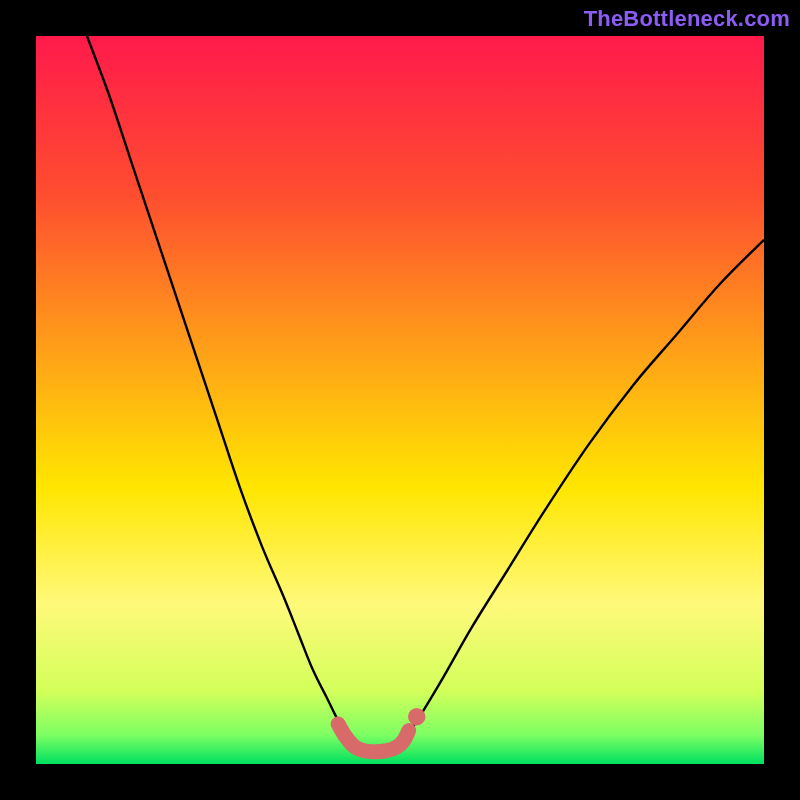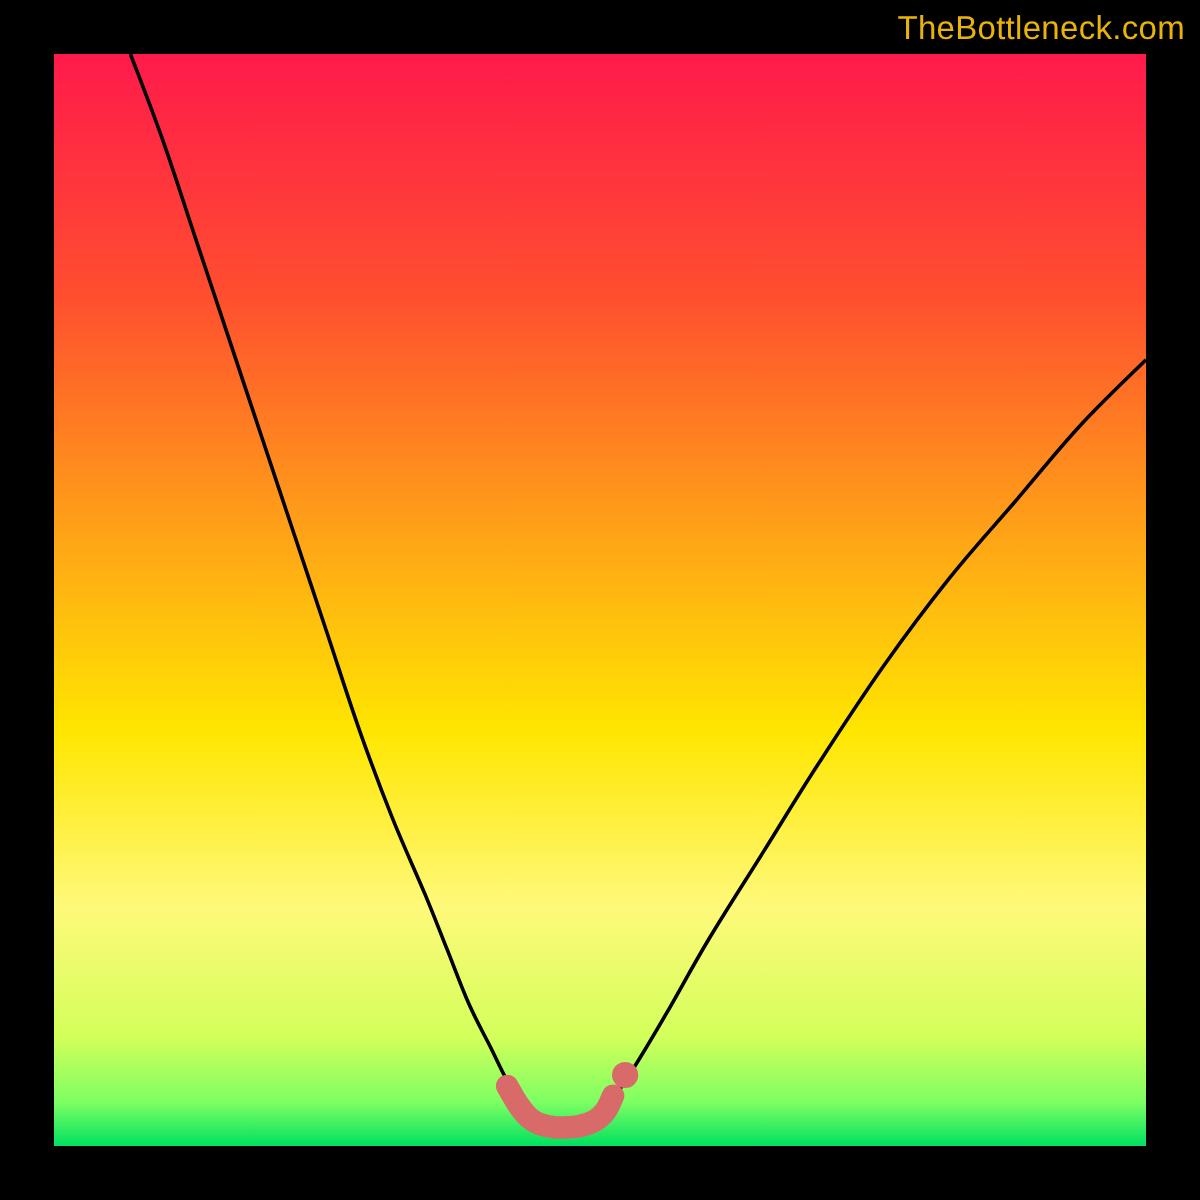--- a/index.html
+++ b/index.html
@@ -22,23 +22,23 @@
     left: 36px;
     top: 36px;
     width: 728px;
     height: 728px;
     overflow: hidden;
   }
   .watermark {
     position: absolute;
     top: 6px;
     right: 10px;
-    color: #eab308;
+    color: #8b5cf6;
     font-size: 22px;
-    font-weight: 400;
+    font-weight: 700;
     letter-spacing: 0.2px;
   }
   svg { display: block; }
 </style>
 </head>
 <body>
 
 <div class="frame">
 
   <div class="watermark">TheBottleneck.com</div>

